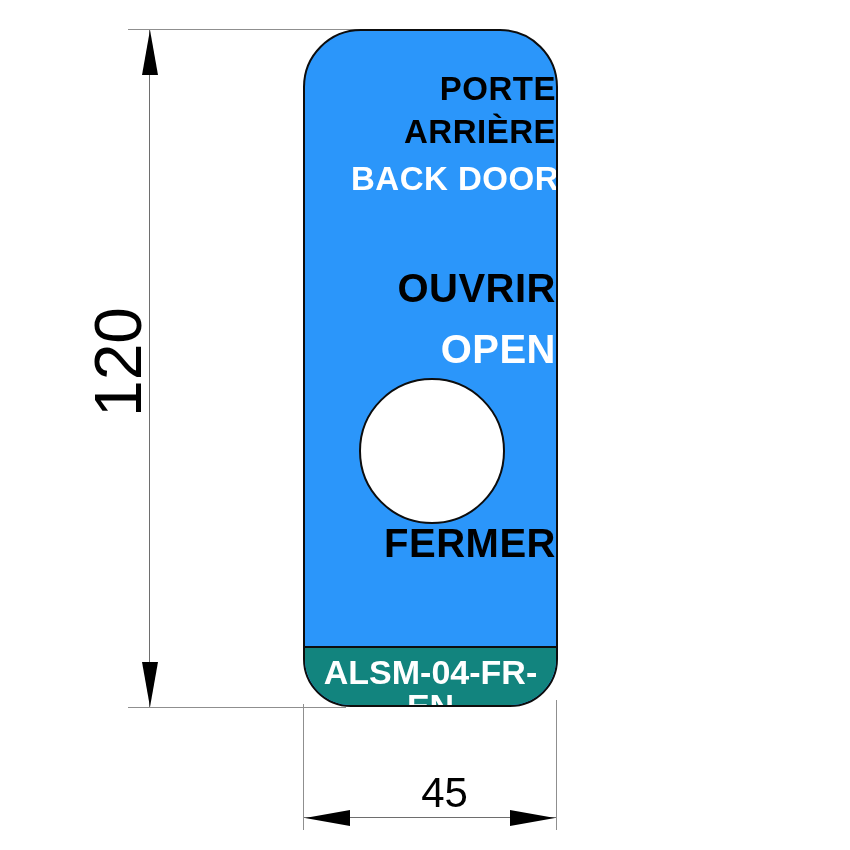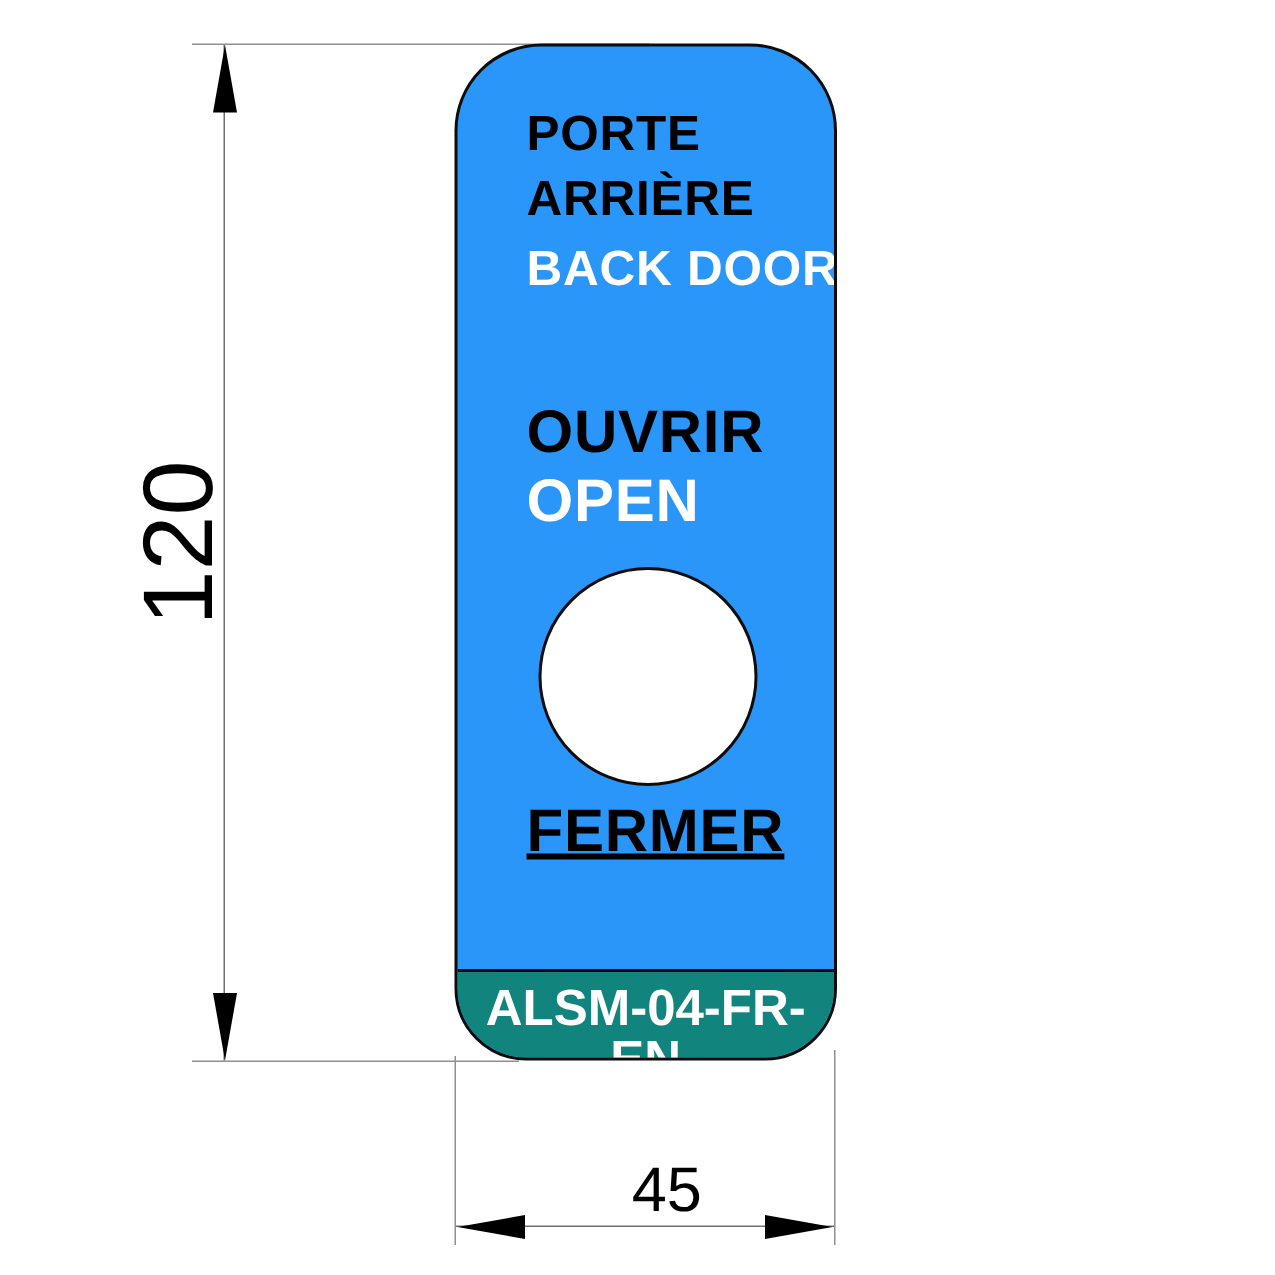--- a/index.html
+++ b/index.html
@@ -18,21 +18,21 @@
     left: 303px; top: 29px;
     width: 255px; height: 678px;
     box-sizing: border-box;
     background: #2B96FA;
     border: 2px solid #0d0d0d;
     border-radius: 58px 58px 48px 48px;
     overflow: hidden;
   }
   .tag-line {
     position: absolute; left: 0; right: 0;
-    text-align: left;
+    text-align: right;
     font-weight: bold;
     line-height: 1;
     letter-spacing: 0.5px;
     white-space: nowrap;
     margin-left: 46px;
   }
   .t-black { color: #000000; }
   .t-white { color: #ffffff; }
   .fs-sm { font-size: 33px; }
   .fs-lg { font-size: 40px; }
@@ -125,23 +125,23 @@
   <div class="arrow arrow-left" style="left:305px; top:810px;"></div>
   <div class="arrow arrow-right" style="left:510px; top:810px;"></div>
   <div class="dim-text dim-width-text">45</div>
 
   <div class="tag">
     <div class="tag-line t-black fs-sm" style="top:41px;">PORTE</div>
     <div class="tag-line t-white fs-sm" style="top:131px;">BACK DOOR</div>
     <div class="tag-line t-black fs-sm" style="top:84px;">ARRIÈRE</div>
 
     <div class="tag-line t-black fs-lg" style="top:237px;">OUVRIR</div>
-    <div class="tag-line t-white fs-lg" style="top:283px;">OPEN</div>
+    <div class="tag-line t-white fs-lg" style="top:298px;">OPEN</div>
 
     <div class="hole"></div>
 
-    <div class="tag-line t-black fs-lg" style="top:503px;text-decoration:underline;">FERMER</div>
+    <div class="tag-line t-black fs-lg" style="top:492px;">FERMER</div>
 
     <div class="band"></div>
     <div class="band-text">ALSM-04-FR-EN</div>
   </div>
 
 </div>
 
 </body></html>

